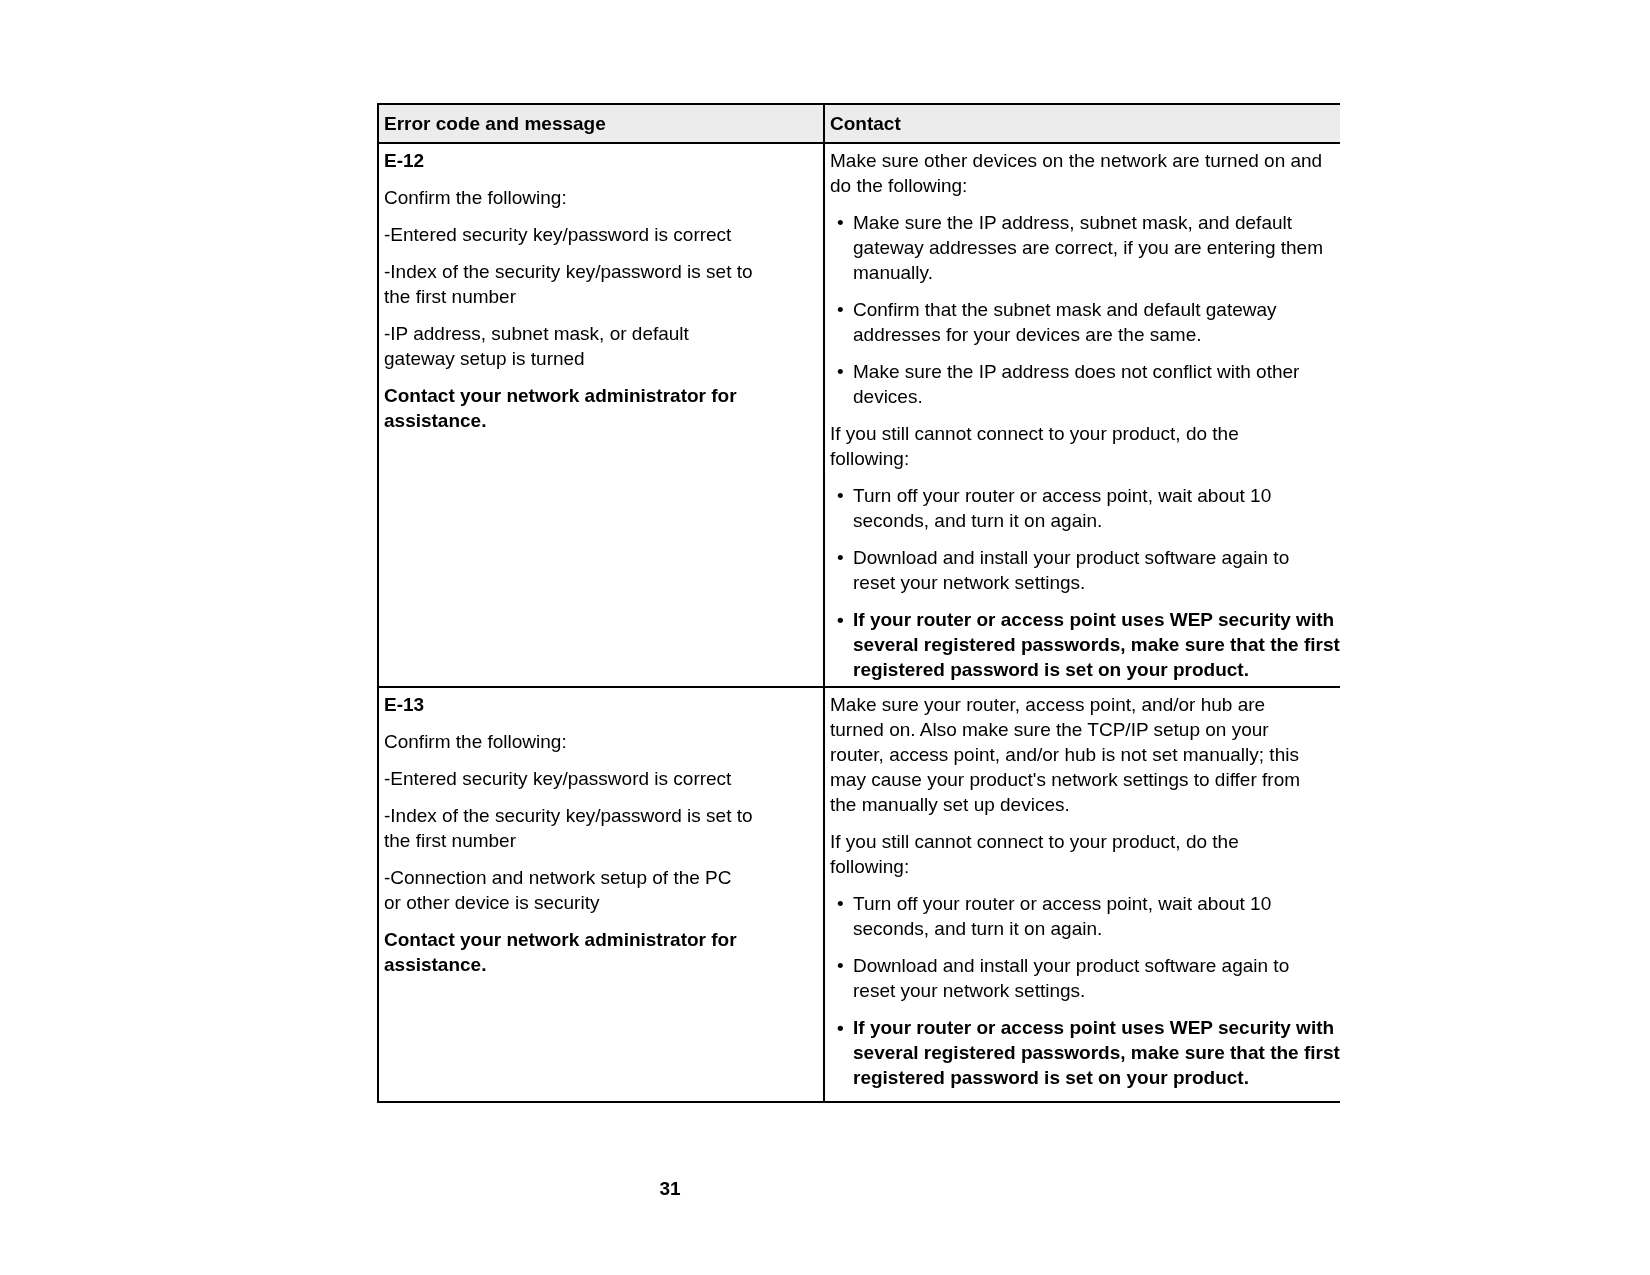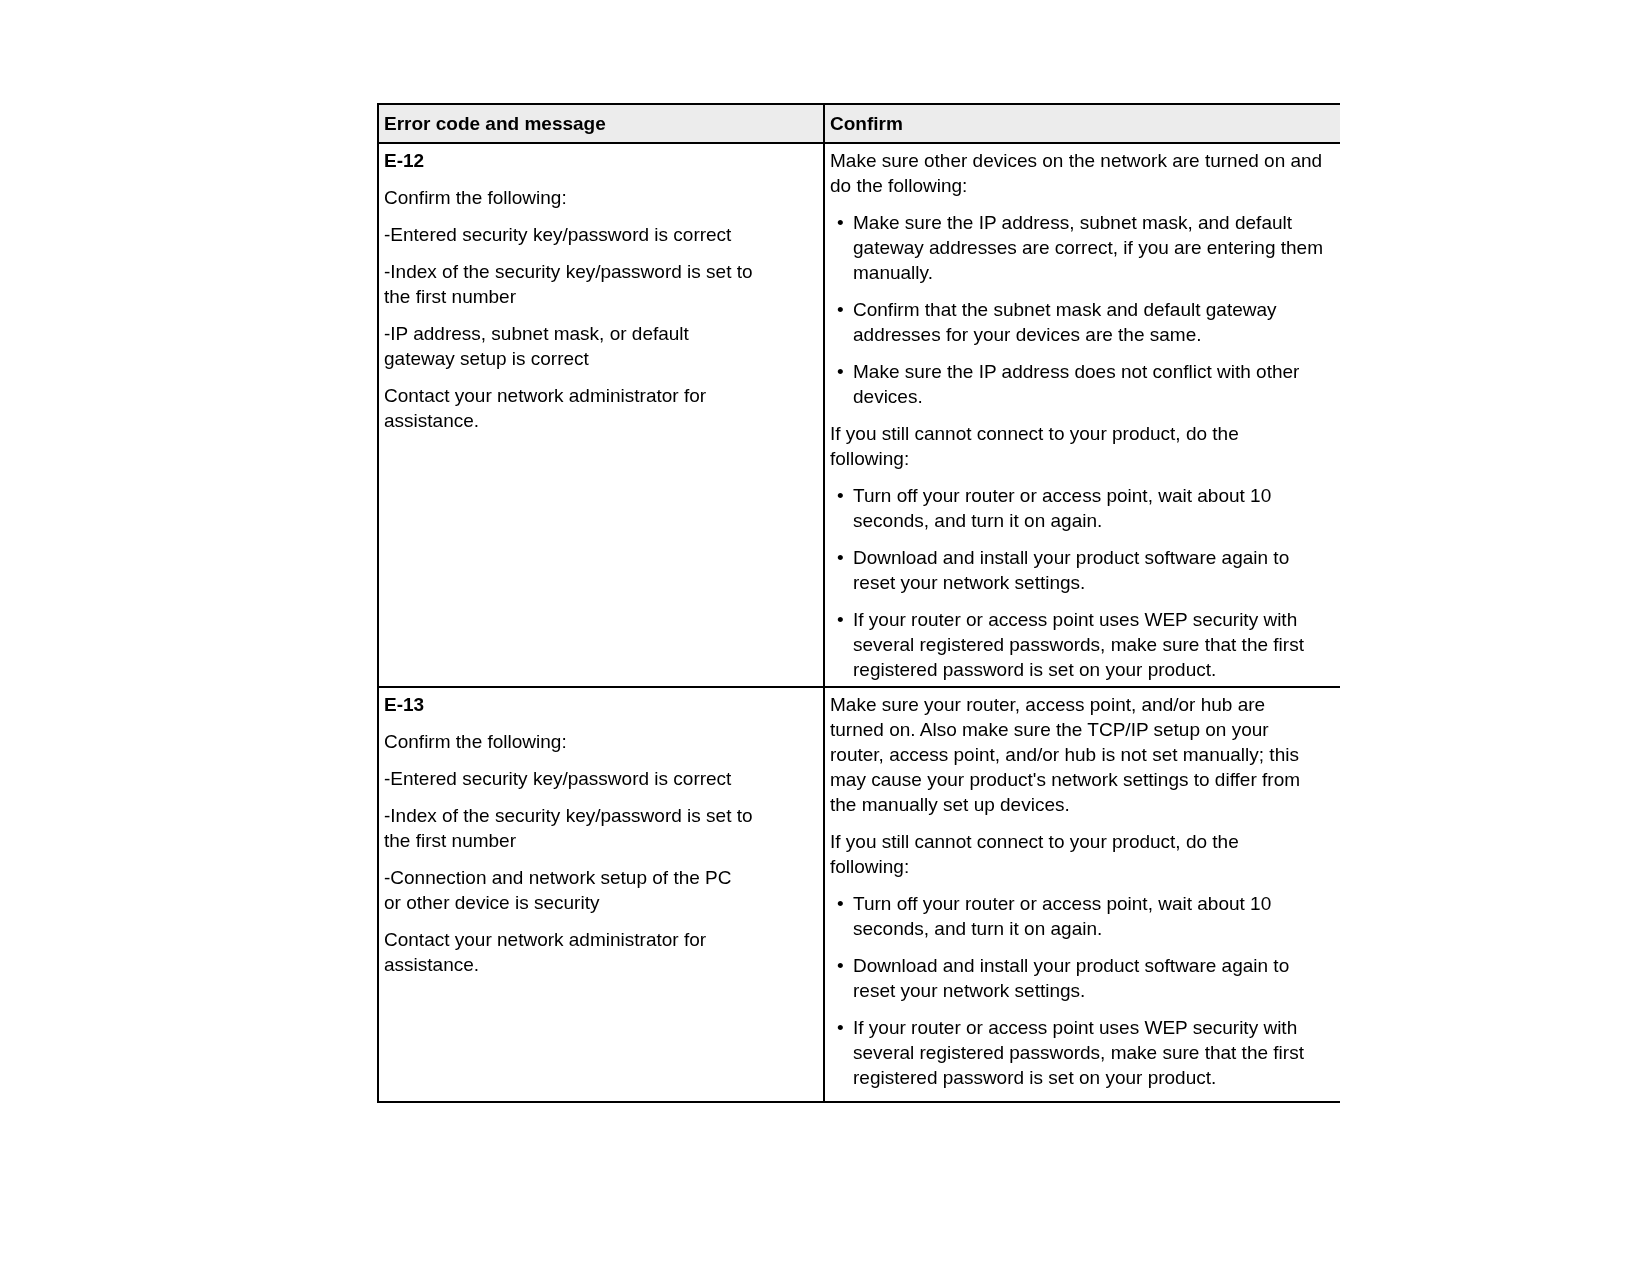--- a/index.html
+++ b/index.html
@@ -40,21 +40,21 @@
     vertical-align: top;
     padding: 4px 5px 4px 5px;
   }
   .error-table tbody tr:nth-child(1) { height: 541px; margin-top: 44px; }
   .error-table tbody tr:nth-child(2) { height: 415px; margin-left: 48px; }
   .para {
     margin: 0 0 12px 0;
     white-space: pre-line;
   }
   .para.bold { font-weight: bold; }
-  .para:last-child { margin-bottom: 0; }
+  .para:last-child { margin-bottom: 0; font-weight: bold; }
   .para.bullet {
     position: relative;
     padding-left: 23px;
     white-space: normal;
   }
   .para.bullet .marker {
     position: absolute;
     left: 7px;
     top: 0;
   }
@@ -73,33 +73,33 @@
 
 <div class="page">
   <table class="error-table">
     <colgroup>
         <col class="c1">
         <col class="c2">
       </colgroup>
     <thead>
       <tr>
         <th>Error code and message</th>
-        <th>Confirm</th>
+        <th>Contact</th>
       </tr>
     </thead>
     <tbody>
         <tr>
           <td>
             <div class="para bold">E-12</div>
             <div class="para">Confirm the following:</div>
             <div class="para">-Entered security key/password is correct</div>
             <div class="para">-Index of the security key/password is set to
 the first number</div>
             <div class="para">-IP address, subnet mask, or default
-gateway setup is correct</div>
+gateway setup is turned</div>
             <div class="para">Contact your network administrator for
 assistance.</div>
           </td>
           <td>
             <div class="para">Make sure other devices on the network are turned on and
 do the following:</div>
             <div class="para bullet"><span class="marker">•</span><span class="btext">Make sure the IP address, subnet mask, and default
 gateway addresses are correct, if you are entering them
 manually.</span></div>
             <div class="para bullet"><span class="marker">•</span><span class="btext">Confirm that the subnet mask and default gateway
@@ -142,13 +142,14 @@
             <div class="para bullet"><span class="marker">•</span><span class="btext">Download and install your product software again to
 reset your network settings.</span></div>
             <div class="para bullet"><span class="marker">•</span><span class="btext">If your router or access point uses WEP security with
 several registered passwords, make sure that the first
 registered password is set on your product.</span></div>
           </td>
         </tr>
       </tbody>
   </table>
 
+  <div class="page-number">31</div>
 </div>
 
 </body></html>

